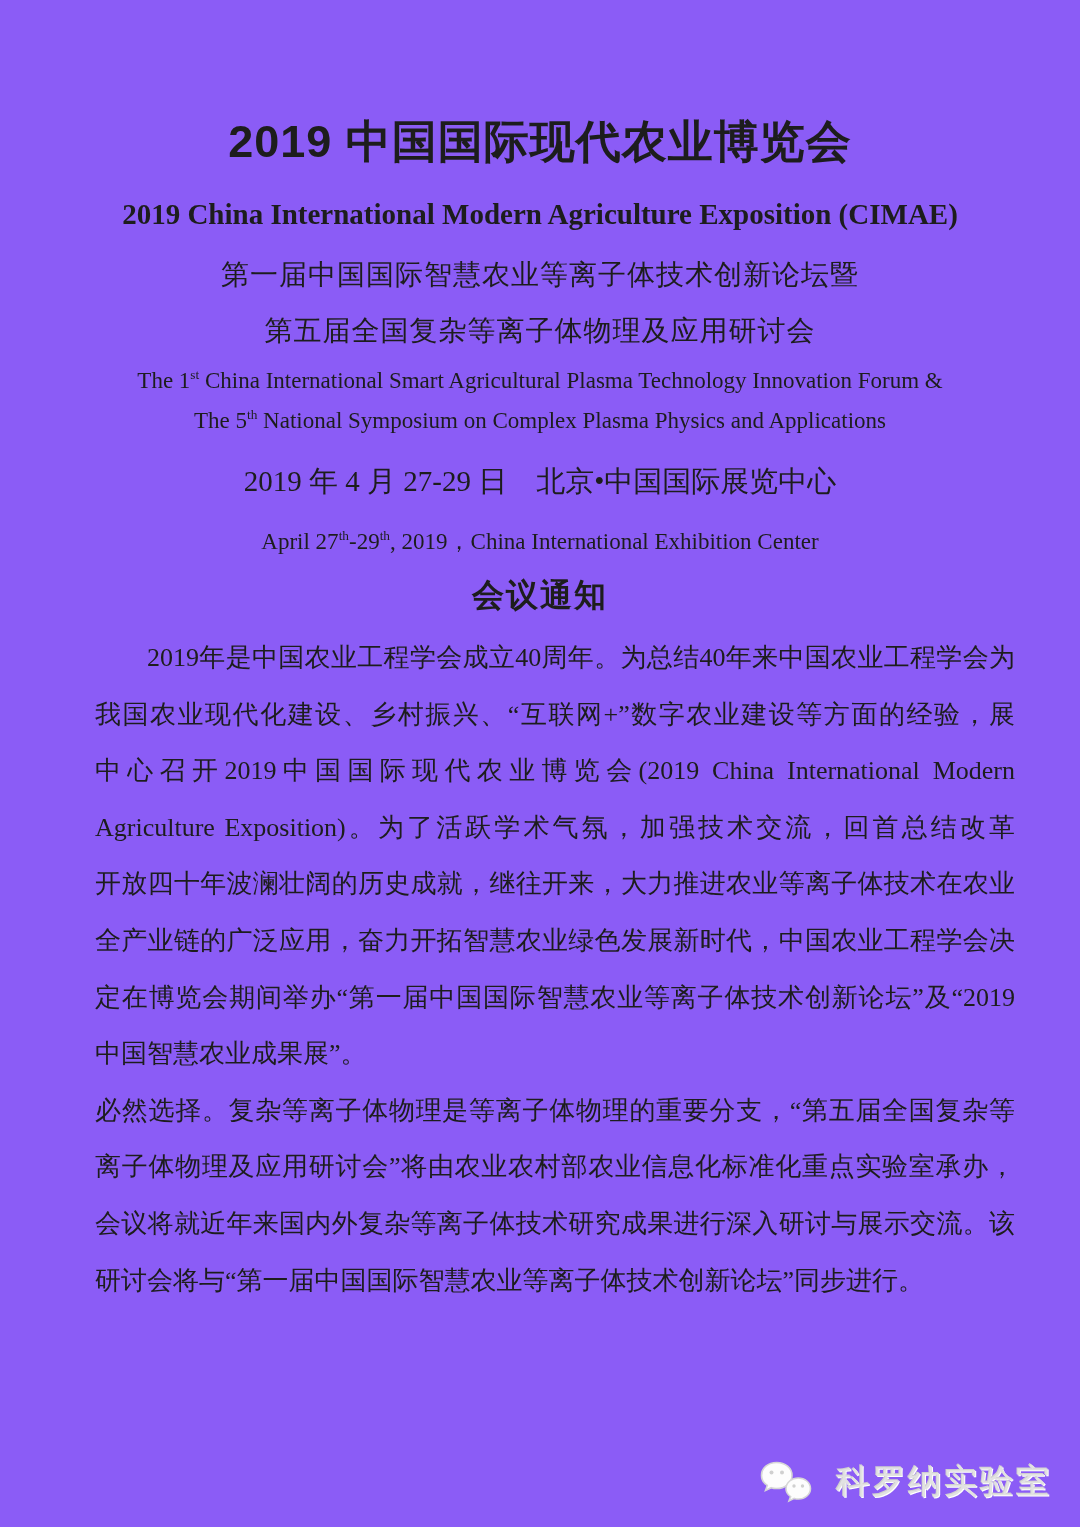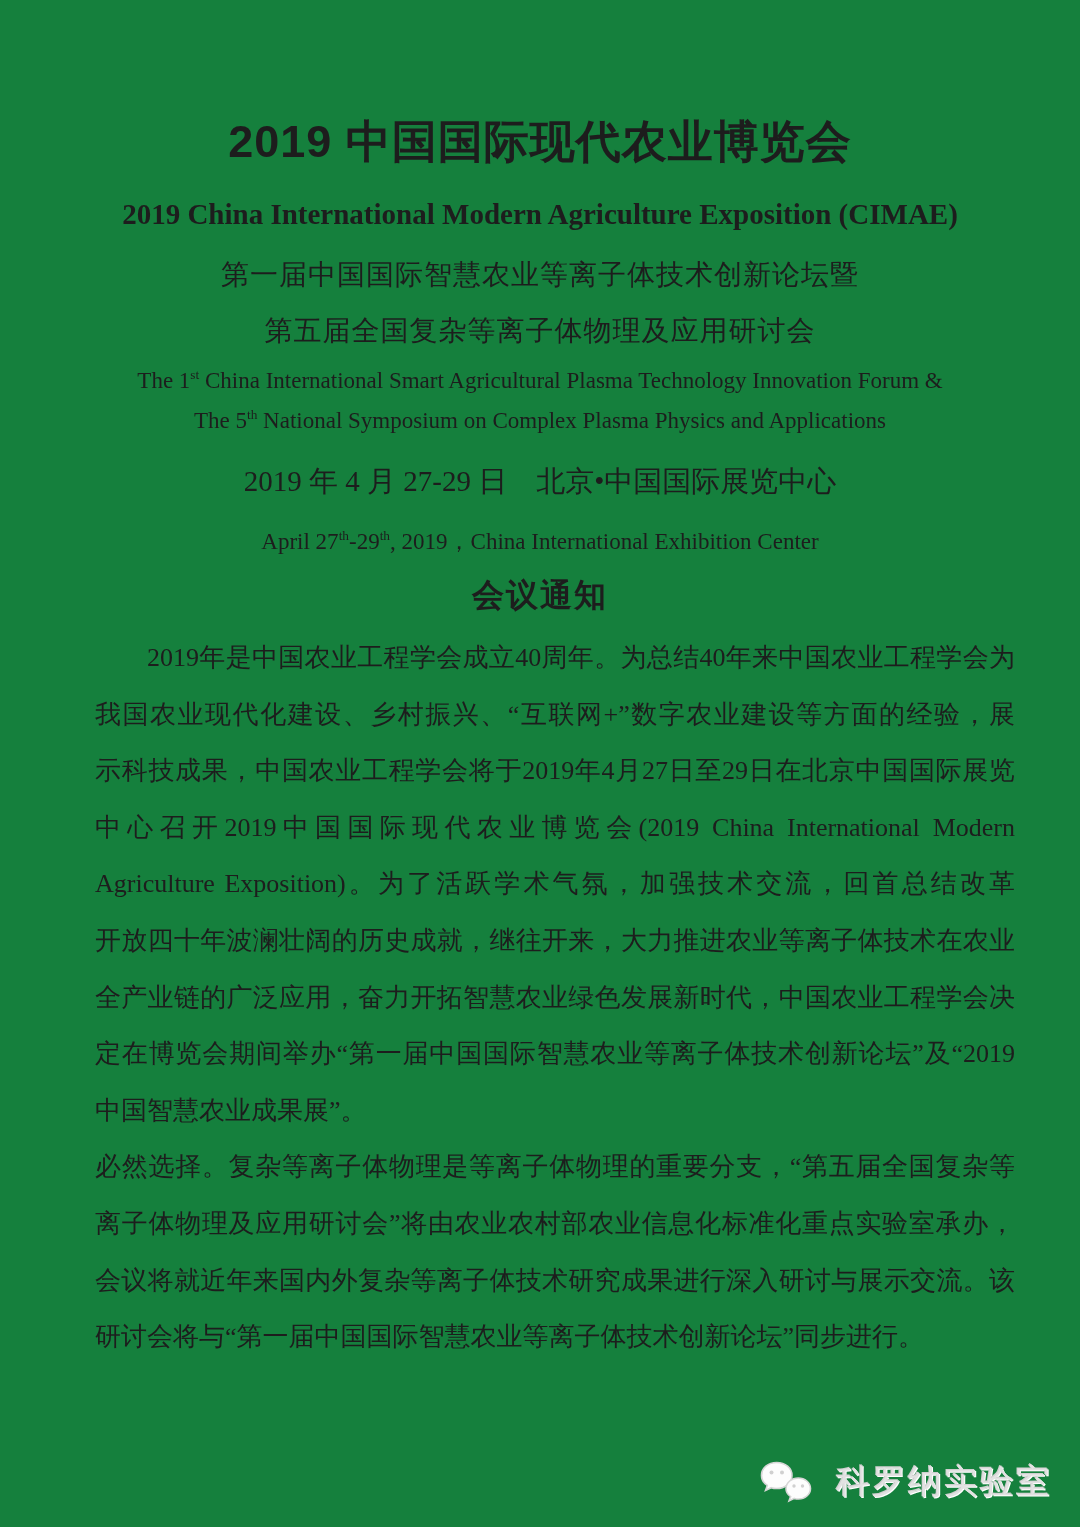--- a/index.html
+++ b/index.html
@@ -1,20 +1,20 @@
 <!DOCTYPE html>
 <html><head>
 <meta charset="utf-8">
 <style>
   html,body { margin:0; padding:0; background:#ffffff; }
   .page {
     position:relative;
     width:1080px; height:1527px;
     margin:0 auto;
-    background:#15803d;
+    background:#8b5cf6;
     color:#1d1d1d;
     font-family:"Liberation Serif","DejaVu Serif",serif;
     overflow:hidden;
   }
   .centered {
     position:absolute; left:0; width:100%;
     text-align:center;
     white-space:nowrap;
   }
   .doc-title {
@@ -96,21 +96,20 @@
   <div class="centered date-cn">2019 年 4 月 27-29 日　北京•中国国际展览中心</div>
 
   <div class="centered date-en"><span>April 27</span><sup>th</sup><span>-29</span><sup>th</sup><span>, 2019，China International Exhibition Center</span></div>
 
   <div class="centered notice-heading">会议通知</div>
 
   <div class="body-text">
     <div>
       <div class="body-line indent">2019年是中国农业工程学会成立40周年。为总结40年来中国农业工程学会为</div>
       <div class="body-line">我国农业现代化建设、乡村振兴、“互联网+”数字农业建设等方面的经验，展</div>
-      <div class="body-line">示科技成果，中国农业工程学会将于2019年4月27日至29日在北京中国国际展览</div>
       <div class="body-line">中心召开2019中国国际现代农业博览会(2019 China International Modern</div>
       <div class="body-line">Agriculture Exposition)。为了活跃学术气氛，加强技术交流，回首总结改革</div>
       <div class="body-line">开放四十年波澜壮阔的历史成就，继往开来，大力推进农业等离子体技术在农业</div>
       <div class="body-line">全产业链的广泛应用，奋力开拓智慧农业绿色发展新时代，中国农业工程学会决</div>
       <div class="body-line">定在博览会期间举办“第一届中国国际智慧农业等离子体技术创新论坛”及“2019</div>
       <div class="body-line last">中国智慧农业成果展”。</div>
     </div>
     <div>
       <div class="body-line">必然选择。复杂等离子体物理是等离子体物理的重要分支，“第五届全国复杂等</div>
       <div class="body-line">离子体物理及应用研讨会”将由农业农村部农业信息化标准化重点实验室承办，</div>

